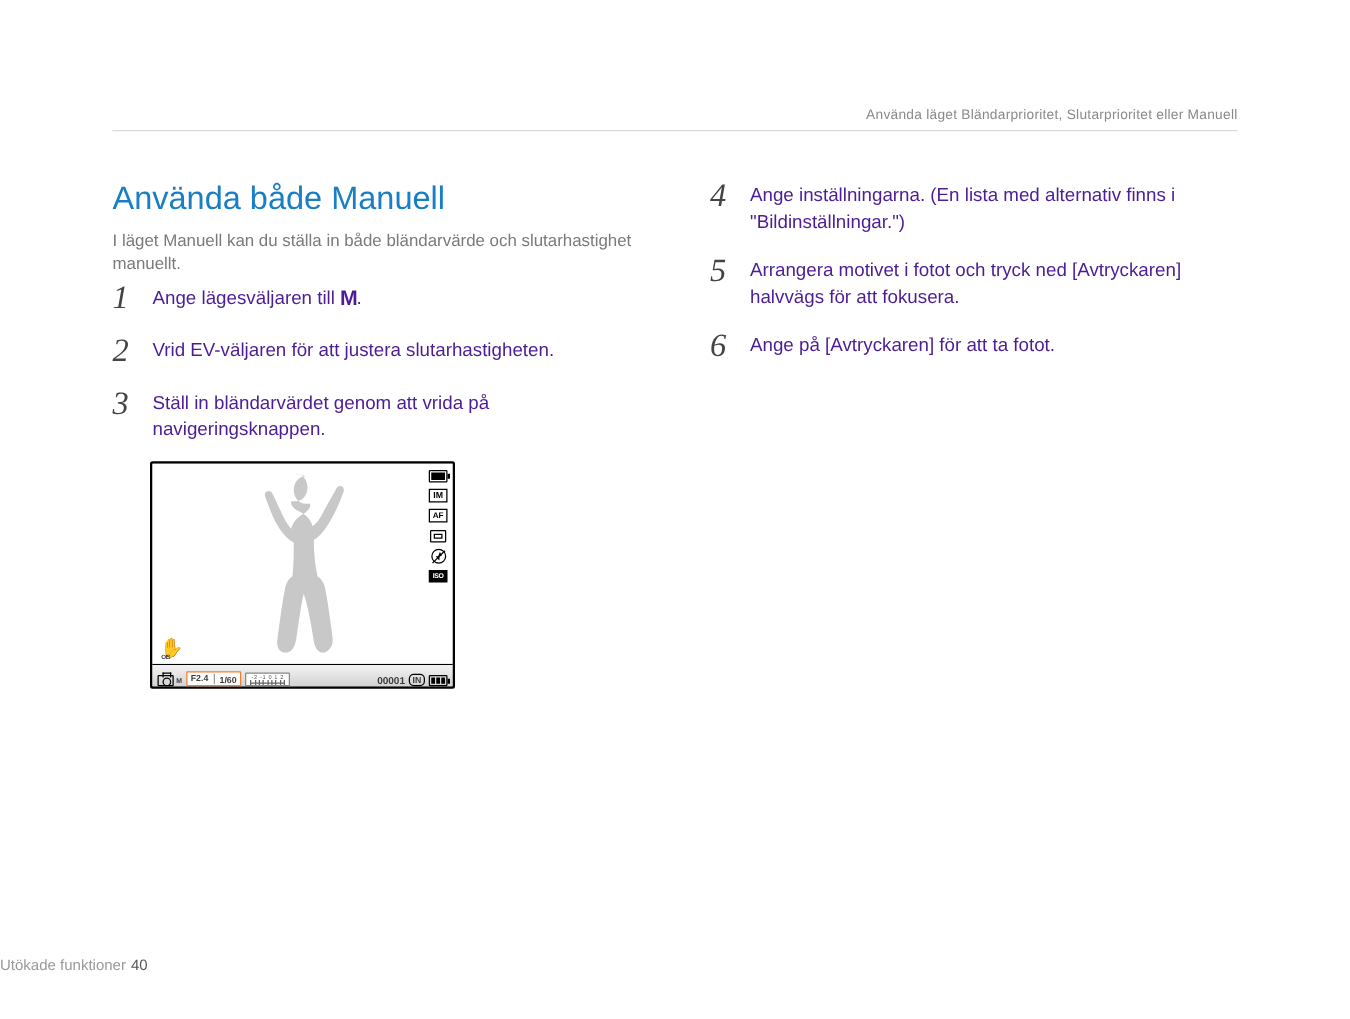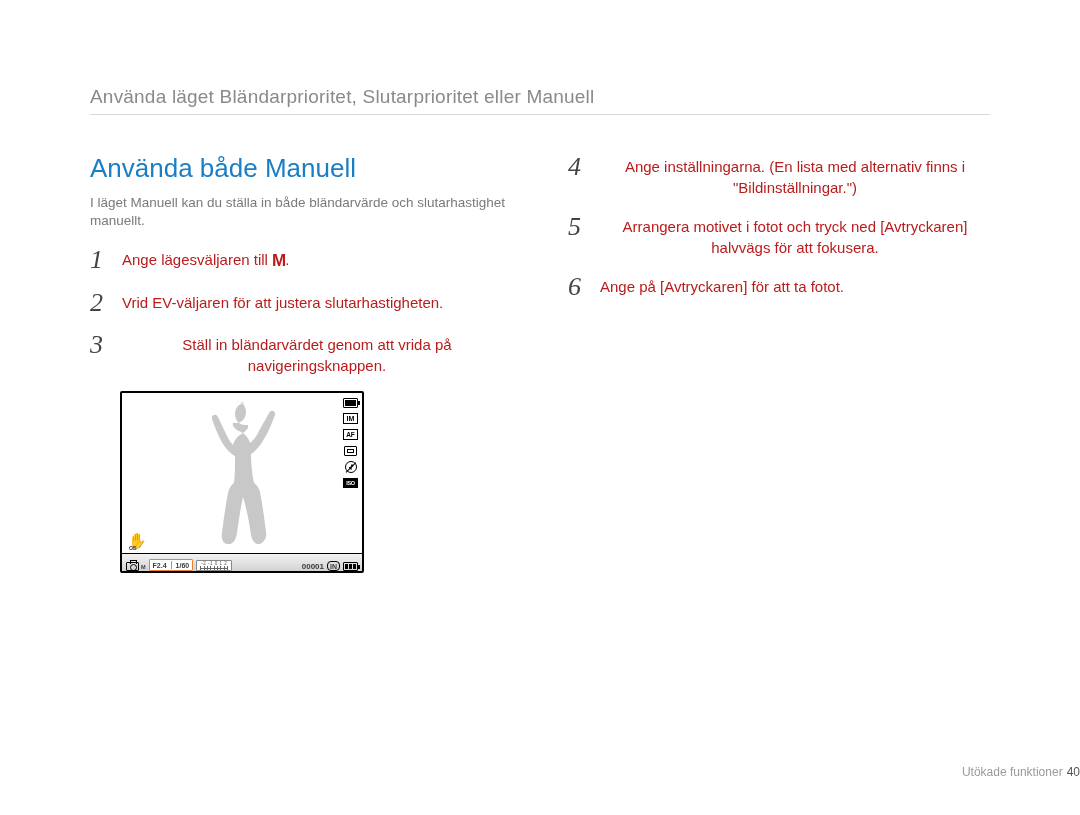--- a/index.html
+++ b/index.html
@@ -1,31 +1,31 @@
 <!DOCTYPE html>
 <html><head>
 <meta charset="utf-8">
 <style>
   * { box-sizing: border-box; margin: 0; padding: 0; }
   html, body { width: 1080px; height: 815px; background: #ffffff; font-family: Arial, Helvetica, sans-serif; color: #3a3a3a; }
   .page { position: relative; width: 1080px; height: 815px; padding: 86px 90px 40px 90px; }
 
-  .breadcrumb { font-size: 19px; color: #8a8a8a; letter-spacing: 0.2px; margin-bottom: 4px; font-weight: 300; }
+  .breadcrumb { font-size: 11px; color: #8a8a8a; letter-spacing: 0.2px; margin-bottom: 4px; font-weight: 300; text-align: right; }
   .hr { height: 1px; background: #d9d9d9; margin-top: 6px; }
 
   .columns { display: flex; margin-top: 38px; gap: 56px; }
   .col { flex: 1 1 0; min-width: 0; }
 
   .section-title { font-size: 26px; color: #1a7ec4; font-weight: 400; margin-bottom: 10px; }
-  .intro { font-size: 13.5px; color: #7a7a7a; line-height: 1.35; margin-bottom: 16px; }
+  .intro { font-size: 13.5px; color: #7a7a7a; line-height: 1.35; margin-bottom: 4px; }
 
   .steps { list-style: none; }
   .step { display: flex; align-items: flex-start; margin-bottom: 15px; }
   .step-num { font-size: 26px; font-style: italic; font-weight: 300; color: #444; width: 26px; flex: 0 0 auto; line-height: 1.05; margin-right: 6px; font-family: Georgia, 'Times New Roman', serif; }
-  .step-text { font-size: 15px; color: #b91c1c; line-height: 1.4; padding-top: 3px; text-align: center; }
+  .step-text { font-size: 15px; color: #4c1d95; line-height: 1.4; padding-top: 3px; }
   .step-text .bold { font-weight: 400; }
   .step-text .mode-m { font-family: Arial, sans-serif; font-weight: 900; font-size: 17px; display: inline-block; vertical-align: -1px; letter-spacing: -1px; }
 
   .camera-wrap { margin-left: 30px; margin-top: 8px; }
   .camera { width: 244px; border: 2.2px solid #000; border-radius: 2px; position: relative; background: #fff; }
   .viewfinder { height: 160px; position: relative; background: #fff; overflow: hidden; }
 
   .silhouette { position: absolute; left: 68px; bottom: 0; width: 90px; height: 158px; }
 
   .vf-icons { position: absolute; right: 4px; top: 4px; display: flex; flex-direction: column; gap: 5px; align-items: center; }
@@ -58,21 +58,21 @@
   .bb-ruler::after { content: "-2 -1 0 1 2"; position: absolute; left: 0; right: 0; top: 0; font-size: 4.5px; color: #555; text-align: center; letter-spacing: 0.5px; }
   .ruler-ticks { position: absolute; left: 3px; right: 3px; top: 5px; display: flex; justify-content: space-between; }
   .ruler-ticks i { width: 1px; height: 4px; background: #666; display: block; }
   .bb-count { font-size: 8px; font-weight: 700; margin-left: auto; }
   .bb-in { font-size: 7px; font-weight: 700; border: 1.2px solid #000; border-radius: 4px; padding: 0 2px; height: 10px; display: flex; align-items: center; }
   .bb-batt { width: 15px; height: 9px; border: 1.2px solid #000; border-radius: 1px; position: relative; }
   .bb-batt::after { content: ""; position: absolute; right: -3px; top: 2px; width: 2px; height: 4px; background: #000; }
   .bb-batt-cells { position: absolute; left: 1px; top: 1px; right: 1px; bottom: 1px; display: flex; gap: 1px; }
   .bb-batt-cells i { flex: 1; background: #000; }
 
-  .footer { position: absolute; left: 0; right: 0; bottom: 36px; text-align: right; font-size: 12px; color: #9a9a9a; }
+  .footer { position: absolute; left: 0; right: 0; bottom: 36px; text-align: left; font-size: 12px; color: #9a9a9a; }
   .footer .pn { color: #555; margin-left: 4px; }
 </style>
 </head>
 <body>
 
 <div class="page">
 
   <div class="breadcrumb">Använda läget Bländarprioritet, Slutarprioritet eller Manuell</div>
   <div class="hr"></div>
 

